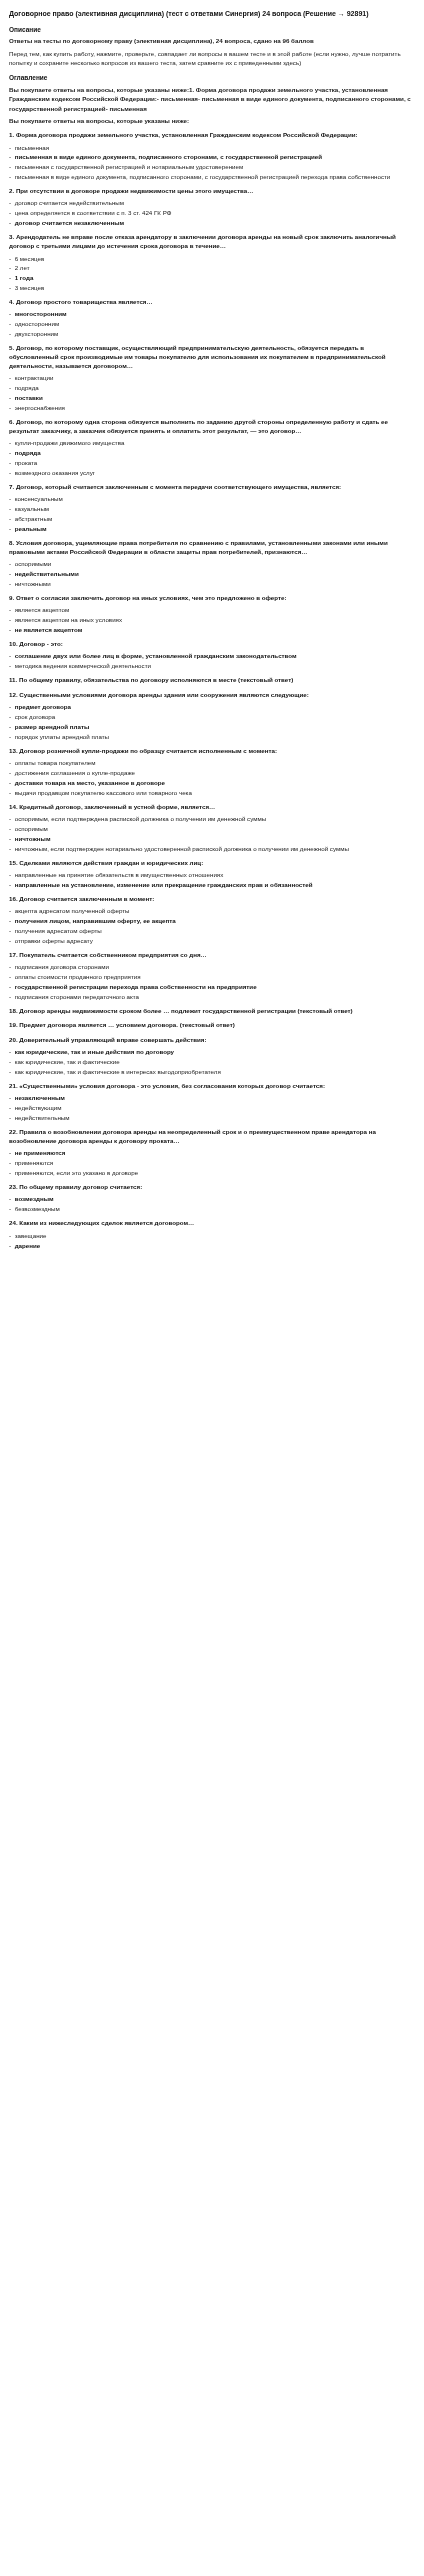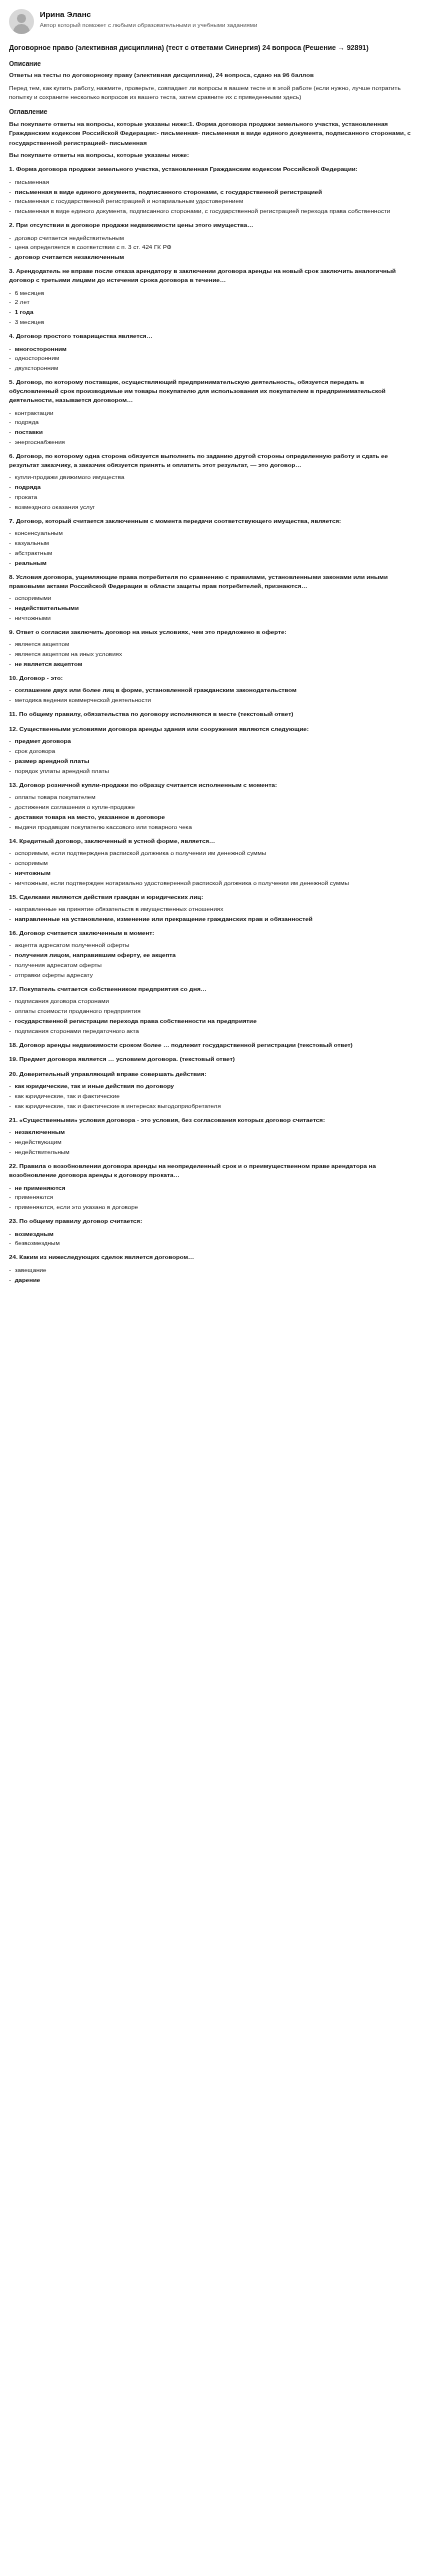--- a/index.html
+++ b/index.html
@@ -112,27 +112,20 @@
     left: 0;
     color: #222;
   }
   .answer.correct { font-weight: bold; color: #111; }
 </style>
 </head>
 <body>
 
 <div class="page">
 
-  <div class="author">
-    <div class="avatar"></div>
-    <div class="author-info">
-      <div class="author-name">Ирина Эланс</div>
-      <div class="author-desc">Автор который поможет с любыми образовательными и учебными заданиями</div>
-    </div>
-  </div>
 
   <div class="doc-title">Договорное право (элективная дисциплина) (тест с ответами Синергия) 24 вопроса (Решение → 92891)</div>
 
   <div class="section-head">Описание</div>
   <div class="para para-bold">Ответы на тесты по договорному праву (элективная дисциплина), 24 вопроса, сдано на 96 баллов</div>
   <div class="para">Перед тем, как купить работу, нажмите, проверьте, совпадает ли вопросы в вашем тесте и в этой работе (если нужно, лучше потратить попытку и сохраните несколько вопросов из вашего теста, затем сравните их с приведенными здесь)</div>
 
   <div class="section-head">Оглавление</div>
   <div class="para para-bold">Вы покупаете ответы на вопросы, которые указаны ниже:1. Форма договора продажи земельного участка, установленная Гражданским кодексом Российской Федерации:- письменная- письменная в виде единого документа, подписанного сторонами, с государственной регистрацией- письменная</div>
   <div class="para para-bold">Вы покупаете ответы на вопросы, которые указаны ниже:</div>

